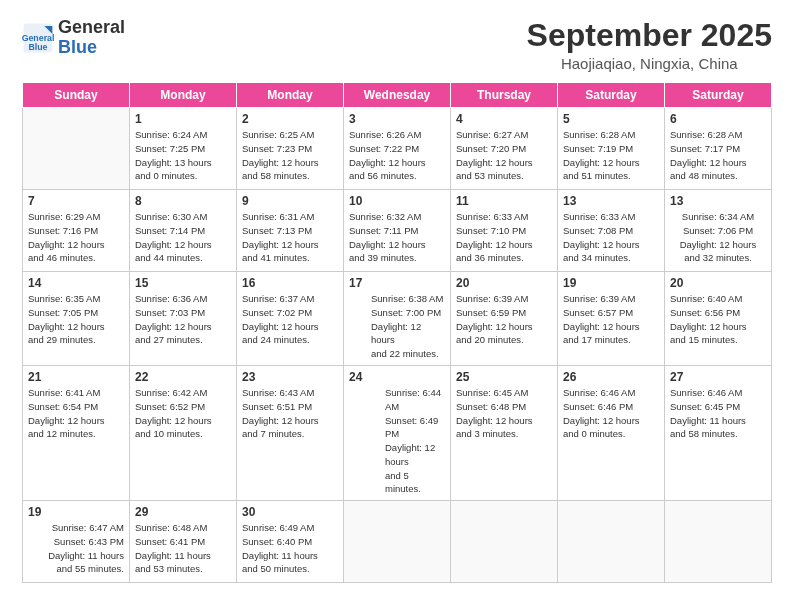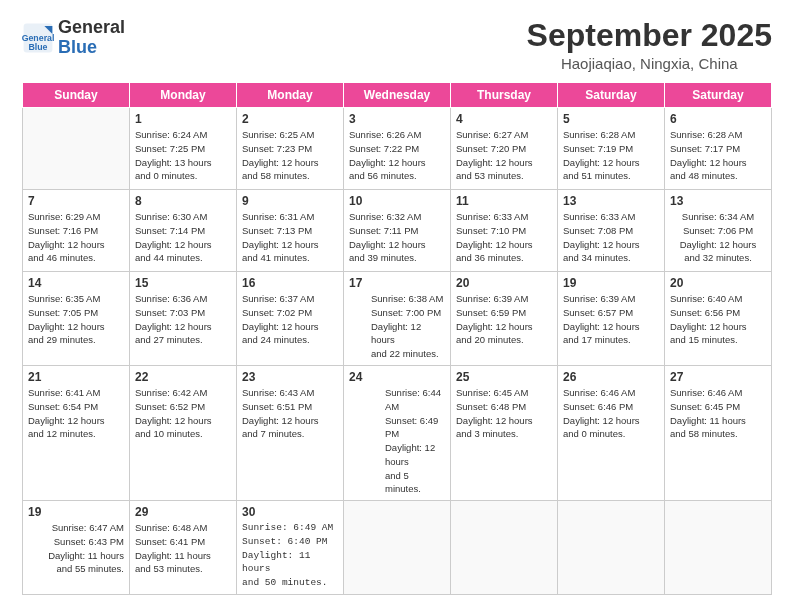--- a/index.html
+++ b/index.html
@@ -336,21 +336,21 @@
           </td>
           <td>
             <span class="day-num">29</span>
             <div class="day-info" style="white-space: pre-line;">Sunrise: 6:48 AM
 Sunset: 6:41 PM
 Daylight: 11 hours
 and 53 minutes.</div>
           </td>
           <td>
             <span class="day-num">30</span>
-            <div class="day-info" style="white-space: pre-line; font-family: Liberation Mono, monospace;">Sunrise: 6:49 AM
+            <div class="day-info" style="white-space: pre-line;">Sunrise: 6:49 AM
 Sunset: 6:40 PM
 Daylight: 11 hours
 and 50 minutes.</div>
           </td>
           <td class="empty-cell"></td>
           <td class="empty-cell"></td>
           <td class="empty-cell"></td>
           <td class="empty-cell"></td>
         </tr>
       </tbody>

